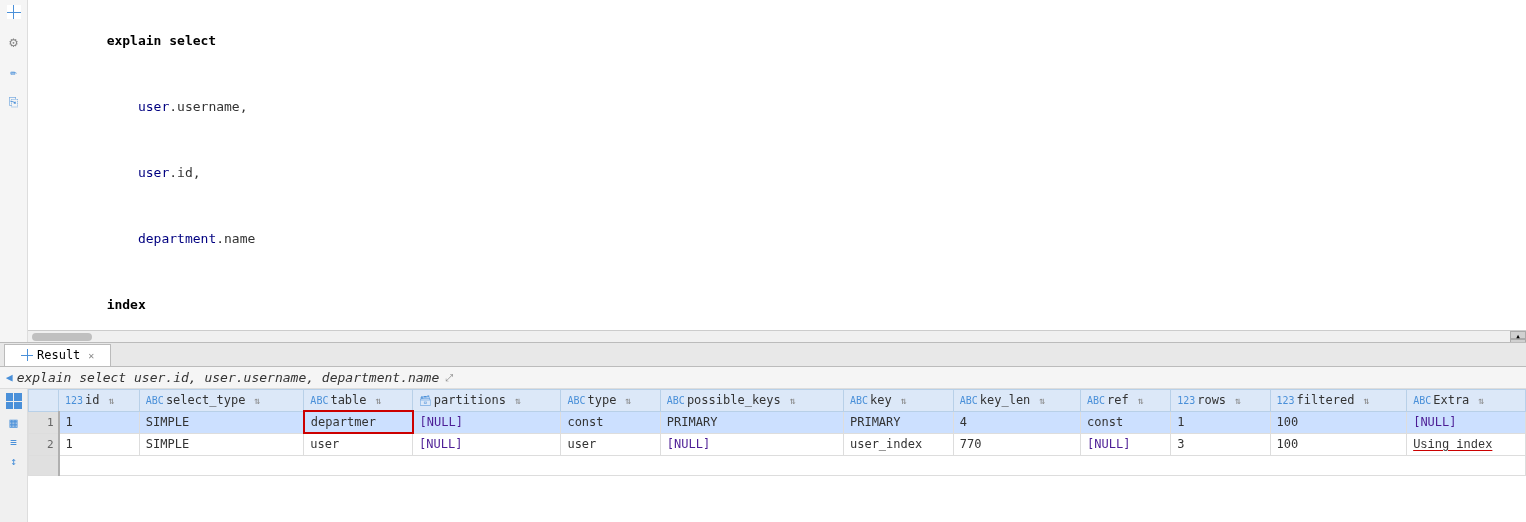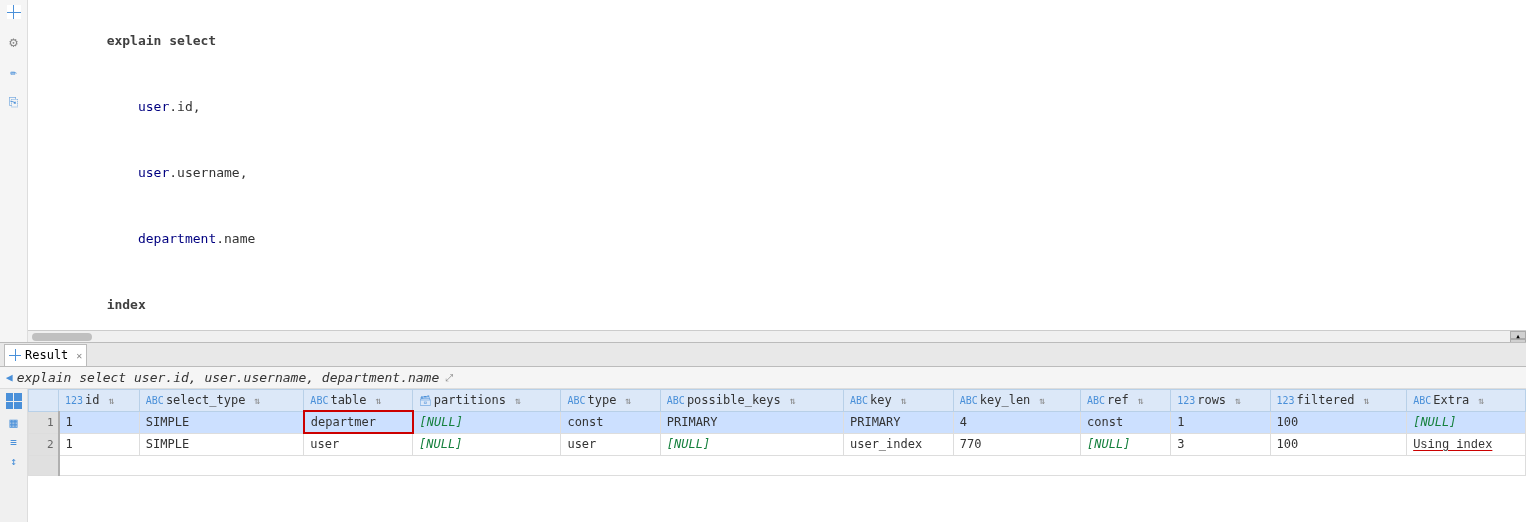--- a/index.html
+++ b/index.html
@@ -61,21 +61,21 @@
       padding: 8px 16px;
       position: relative;
       overflow: auto;
     }
 
     .code-line {
       line-height: 22px;
       white-space: pre;
     }
 
-    .kw { color: #404040; font-weight: bold; }
+    .kw { color: #000000; font-weight: bold; }
     .field { color: #000080; }
     .plain { color: #333; }
 
     
     .result-panel {
       height: 180px;
       border-top: 1px solid #bbb;
       display: flex;
       flex-direction: column;
       background: #fff;
@@ -87,21 +87,21 @@
       display: flex;
       align-items: center;
       border-bottom: 1px solid #bbb;
       padding: 0 4px;
     }
 
     .result-tab {
       display: flex;
       align-items: center;
       gap: 4px;
-      padding: 2px 4px;
+      padding: 2px 16px;
       background: #fff;
       border: 1px solid #bbb;
       border-bottom: none;
       font-size: 12px;
       height: 22px;
     }
 
     .result-tab-icon {
       width: 12px;
       height: 12px;
@@ -175,22 +175,21 @@
     }
 
     td {
       border: 1px solid #ddd;
       padding: 3px 6px;
       white-space: nowrap;
       color: #333;
     }
 
     td.null-val {
-      color: #15803d;
-      font-style: italic;
+      color: #4c1d95;
     }
 
     
     .row-num-col {
       background: #e0e0e0;
       color: #666;
       text-align: right;
       padding-right: 4px;
       font-size: 11px;
       border-right: 2px solid #b0b0b0;
@@ -253,25 +252,25 @@
       </div>
     </div>
 
     <div class="code-content">
 
       <div class="code-line">
         <span class="kw">explain select</span>
       </div>
 
       <div class="code-line">
+        <span class="plain">    </span><span class="field">user</span><span class="plain">.username,</span>
+      </div>
+
+      <div class="code-line">
         <span class="plain">    </span><span class="field">user</span><span class="plain">.id,</span>
-      </div>
-
-      <div class="code-line">
-        <span class="plain">    </span><span class="field">user</span><span class="plain">.username,</span>
       </div>
 
       <div class="code-line">
         <span class="plain">    </span><span class="field">department</span><span class="plain">.name</span>
       </div>
 
       <div class="code-line">
         <span class="kw">index</span>
       </div>
 

